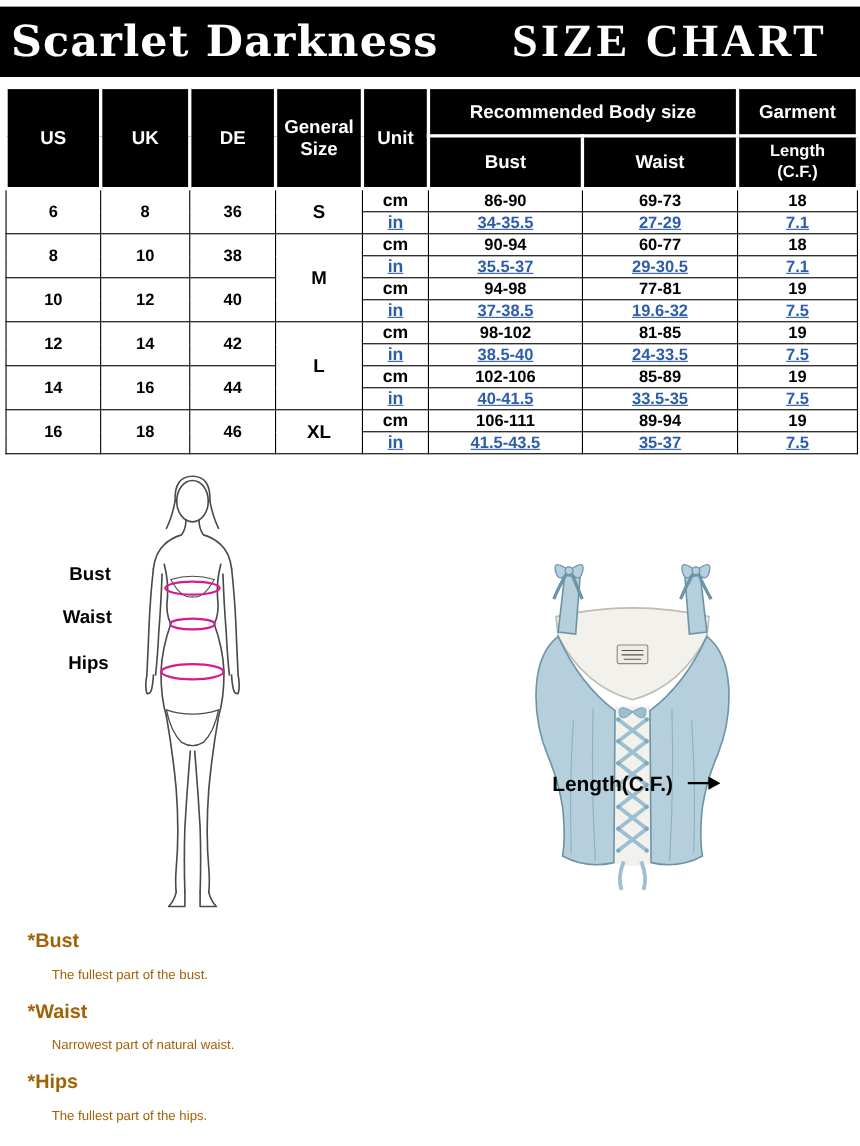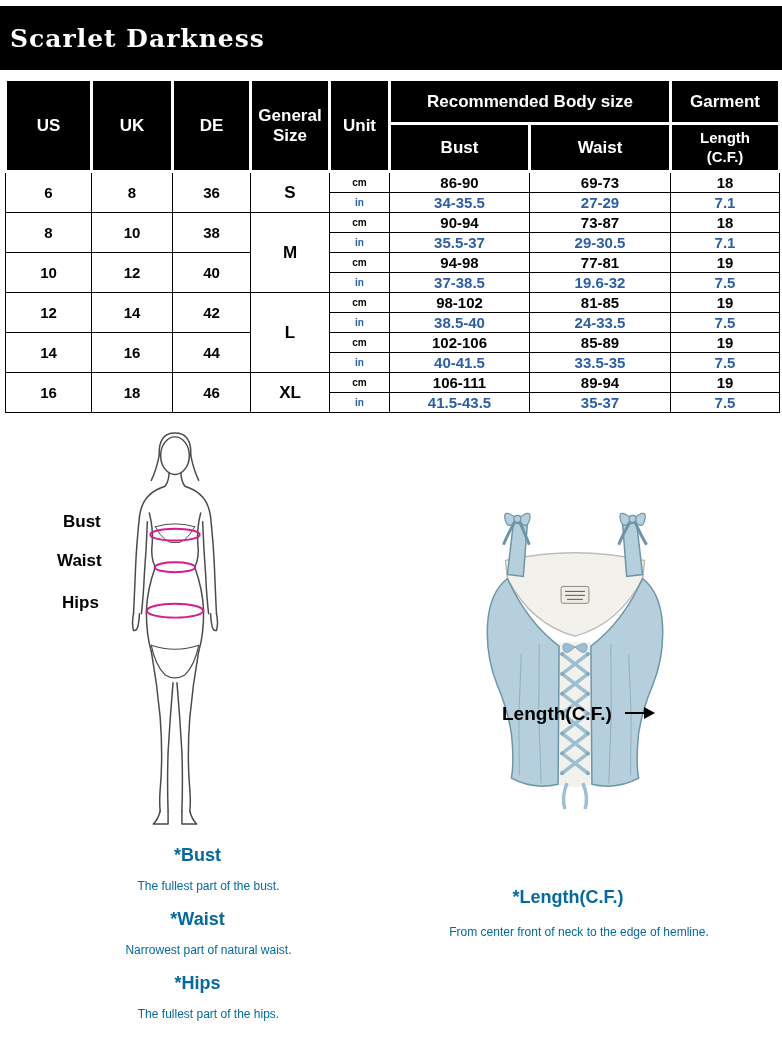--- a/index.html
+++ b/index.html
@@ -3,63 +3,64 @@
 <meta charset="utf-8">
 <style>
   * { margin:0; padding:0; box-sizing:border-box; }
   html,body { background:#ffffff; }
   body { font-family:"Liberation Sans", sans-serif; }
   .page { position:relative; width:782px; height:1042px; background:#fff; overflow:hidden; margin:0 auto; }
 
   
   .brand-bar { position:absolute; top:6px; left:0; width:782px; height:64px; background:#000;
     display:flex; align-items:center; justify-content:space-between; padding:0 30px 0 10px; }
-  .brand { color:#fff; font-family:"DejaVu Serif", serif; font-weight:bold; font-size:25px; letter-spacing:1px; }
+  .brand { color:#fff; font-family:"DejaVu Serif", serif; font-weight:bold; font-size:39px; letter-spacing:1px; }
   .title { color:#fff; font-family:"Liberation Serif", serif; font-weight:bold; font-size:42px; letter-spacing:3px; }
 
   
   .size-table { position:absolute; top:78px; left:4px; width:774px; border-collapse:collapse;
     table-layout:fixed; text-align:center; }
   .size-table th { background:#000; color:#fff; border:3px solid #fff; font-size:17px; font-weight:bold; padding:2px; }
   .size-table thead tr:nth-child(1) th { height:44px; }
   .size-table thead tr:nth-child(2) th { height:48px; }
   .size-table .th-length span { display:block; width:64px; margin:0 auto; font-size:15px; line-height:1.25; }
   .size-table td { border:1px solid #000; font-weight:bold; font-size:15px; padding:0; line-height:19px; color:#000; }
   .size-table tbody tr { height:19.8px; }
   .size-table td.gsize { font-size:17px; }
-  .size-table td.unit { font-size:10px; }
-  .size-table tr.in-row td { color:#2b5dab; }
+  .size-table td.unit { font-size:16px; }
+  .size-table tr.in-row td { color:#2b5dab;text-decoration:underline; }
 
   
   .measure-label { position:absolute; font-size:17px; font-weight:bold; color:#000; }
   .label-bust  { top:512px; left:63px; }
   .label-waist { top:551px; left:57px; }
   .label-hips  { top:593px; left:62px;text-align:center; }
   .figure-svg { position:absolute; left:105px; top:426px; width:140px; height:405px; }
 
   
   .corset-svg { position:absolute; left:455px; top:495px; width:240px; height:318px; }
   .length-label { position:absolute; left:502px; top:703px; display:flex; align-items:flex-start; gap:13px;
     font-size:19px; font-weight:bold; color:#000; }
 
   
-  .notes { position:absolute; color:#0369a1;text-align:center; }
+  .notes { position:absolute; color:#a16207; }
   .notes-left  { left:25px;  top:843px; width:345px; }
   .notes-right { left:393px; top:885px; width:350px; }
   .note-term { font-size:18px; font-weight:bold; line-height:24px; margin-bottom:8px; }
   .note-desc { font-size:12px; line-height:22px; margin:0 0 10px 22px; }
   .notes-right .note-desc { line-height:30px; margin-top:4px; }
 </style>
 </head>
 <body>
 
 <div class="page">
 
   <header class="brand-bar">
     <div class="brand">Scarlet Darkness</div>
+    <h1 class="title">SIZE CHART</h1>
   </header>
 
   <table class="size-table">
     <colgroup>
       <col style="width:86px">
         <col style="width:81px">
         <col style="width:78px">
         <col style="width:79px">
       <col style="width:60px">
         <col style="width:140px">
@@ -103,21 +104,21 @@
         <td>7.1</td>
       </tr>
 
       <tr class="cm-row">
         <td rowspan="2">8</td>
         <td rowspan="2">10</td>
         <td rowspan="2">38</td>
         <td rowspan="4" class="gsize">M</td>
         <td class="unit">cm</td>
         <td>90-94</td>
-        <td>73-87</td>
+        <td>60-77</td>
         <td>18</td>
       </tr>
       <tr class="in-row">
         <td class="unit">in</td>
         <td>35.5-37</td>
         <td>29-30.5</td>
         <td>7.1</td>
       </tr>
 
       <tr class="cm-row">
@@ -309,18 +310,14 @@
 
   <div class="notes notes-left">
     <div class="note-term">*Bust</div>
     <div class="note-desc">The fullest part of the bust.</div>
     <div class="note-term">*Waist</div>
     <div class="note-desc">Narrowest part of natural waist.</div>
     <div class="note-term">*Hips</div>
     <div class="note-desc">The fullest part of the hips.</div>
   </div>
 
-  <div class="notes notes-right">
-    <div class="note-term">*Length(C.F.)</div>
-    <div class="note-desc">From center front of neck to the edge of hemline.</div>
-  </div>
 
 </div>
 
 </body></html>

